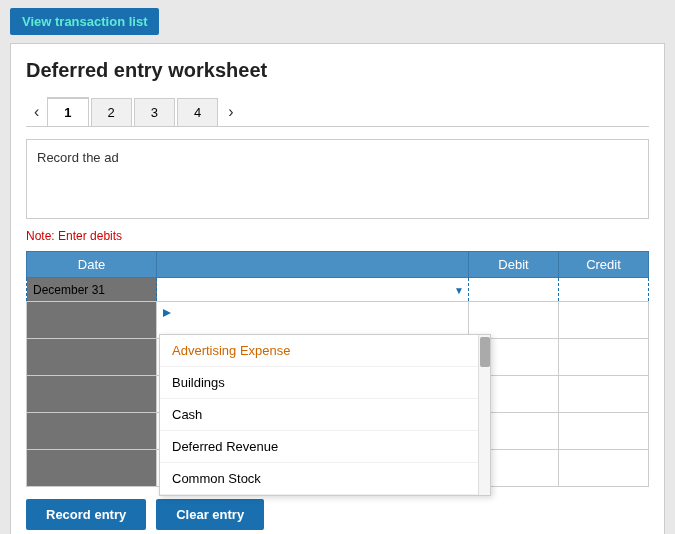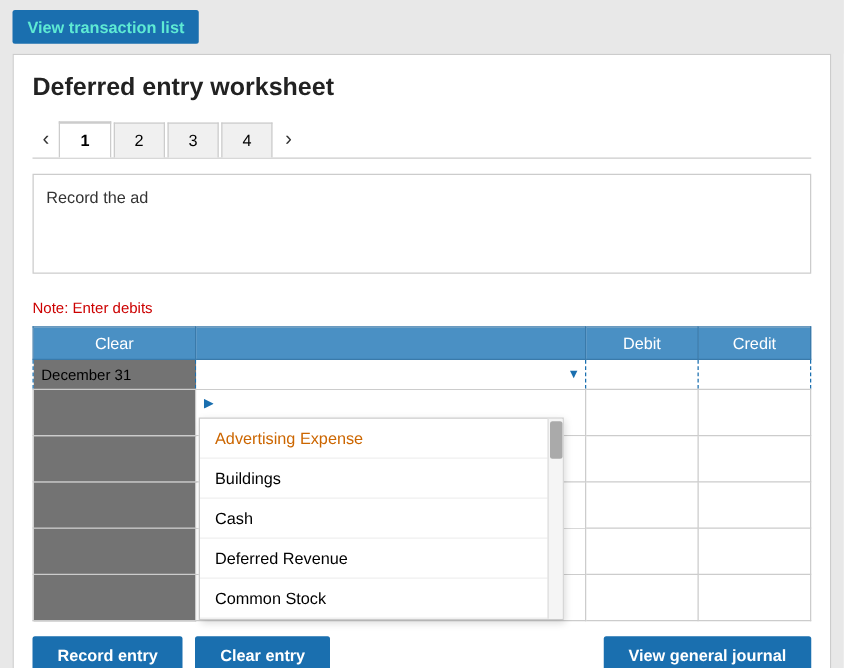--- a/index.html
+++ b/index.html
@@ -71,21 +71,21 @@
     .tab.active {
       background: white;
       border-top: 2px solid #ccc;
       font-weight: bold;
     }
 
     .instruction-box {
       border: 1px solid #ccc;
       background: white;
       padding: 10px;
-      margin-bottom: 20px;
+      margin-bottom: 10px;
       min-height: 80px;
       font-size: 13px;
       color: #333;
       position: relative;
     }
 
     .note-text {
       color: #cc0000;
       font-size: 12px;
       margin-bottom: 8px;
@@ -178,21 +178,21 @@
       font-weight: bold;
     }
 
     .btn-spacer { flex: 1; }
 
     
     .dropdown-overlay {
       position: absolute;
       top: 290px;
       left: 148px;
-      width: 292px;
+      width: 332px;
       background: white;
       border: 1px solid #ccc;
       box-shadow: 2px 2px 6px rgba(0,0,0,0.15);
       z-index: 100;
     }
 
     .dropdown-item {
       padding: 8px 12px;
       cursor: pointer;
       font-size: 13px;
@@ -249,21 +249,21 @@
 
   <div class="instruction-box">
     <span>Record the ad</span>
   </div>
 
   <div class="note-text">Note: Enter debits</div>
 
   <table class="journal-table">
     <thead>
       <tr>
-        <th class="date-col">Clear</th>
+        <th class="date-col">Date</th>
         <th class="account-col"></th>
         <th class="debit-col">Debit</th>
         <th class="credit-col">Credit</th>
       </tr>
     </thead>
     <tbody>
 
       <tr class="dashed-row">
         <td class="date-cell">December 31</td>
         <td class="account-cell" style="position:relative;">
@@ -334,16 +334,15 @@
     <div class="dropdown-item">Common Stock</div>
     <div class="dropdown-scrollbar">
       <div class="dropdown-scrollbar-thumb"></div>
     </div>
   </div>
 
   <div class="buttons-row">
     <button class="btn-primary">Record entry</button>
     <button class="btn-primary">Clear entry</button>
     <div class="btn-spacer"></div>
-    <button class="btn-primary">View general journal</button>
   </div>
 
 </div>
 
 </body></html>

